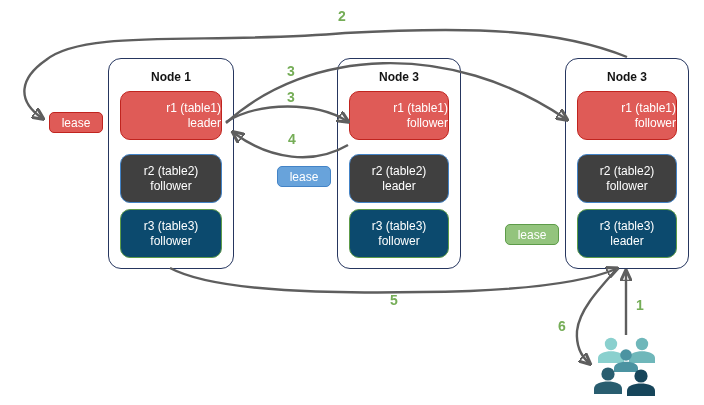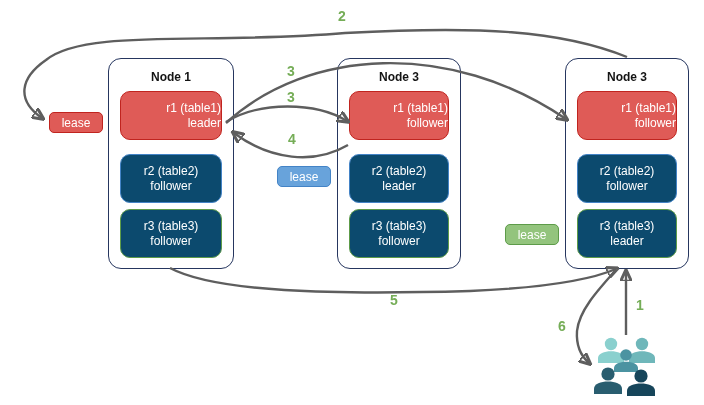--- a/index.html
+++ b/index.html
@@ -14,21 +14,21 @@
   .node-3{left:565px;}
   .node-title{position:absolute;top:11px;left:0;right:0;text-align:center;
               font-size:12px;font-weight:bold;color:#141414;}
 
   
   .rep{position:absolute;left:11px;right:11px;height:47px;border-radius:10px;
        display:flex;flex-direction:column;align-items:center;justify-content:center;
        color:#ffffff;font-size:12px;line-height:15px;text-align:center;}
   .rep-1{top:32px;align-items:flex-end;} .rep-2{top:95px;} .rep-3{top:150px;}
   .rep-red{background:#df5b57;border:1.6px solid #c0241f;}
-  .rep-blue{background:#0c4a6e;border:1.6px solid #4383c6;}
+  .rep-blue{background:#404040;border:1.6px solid #4383c6;}
   .rep-green{background:#0c4a6e;border:1.6px solid #5d9b49;}
 
   
   .lease{position:absolute;width:52px;height:19px;border-radius:5px;z-index:3;
          display:flex;align-items:center;justify-content:center;
          color:#ffffff;font-size:12px;}
   .lease-red{left:49px;top:112px;background:#df5b57;border:1.4px solid #c0241f;}
   .lease-blue{left:277px;top:166px;background:#68a3db;border:1.4px solid #4383c6;}
   .lease-green{left:505px;top:224px;background:#93c47d;border:1.4px solid #5d9b49;}
 

